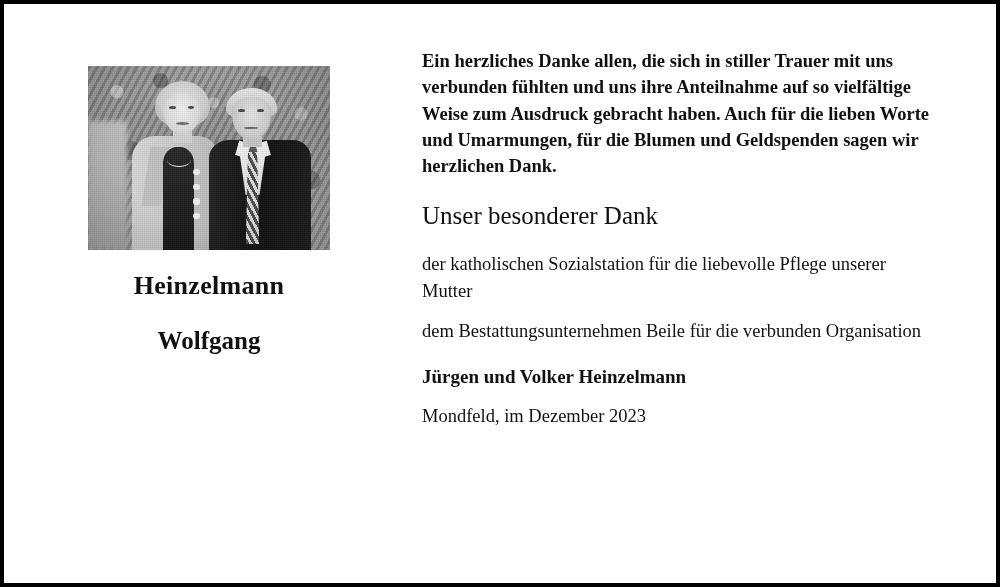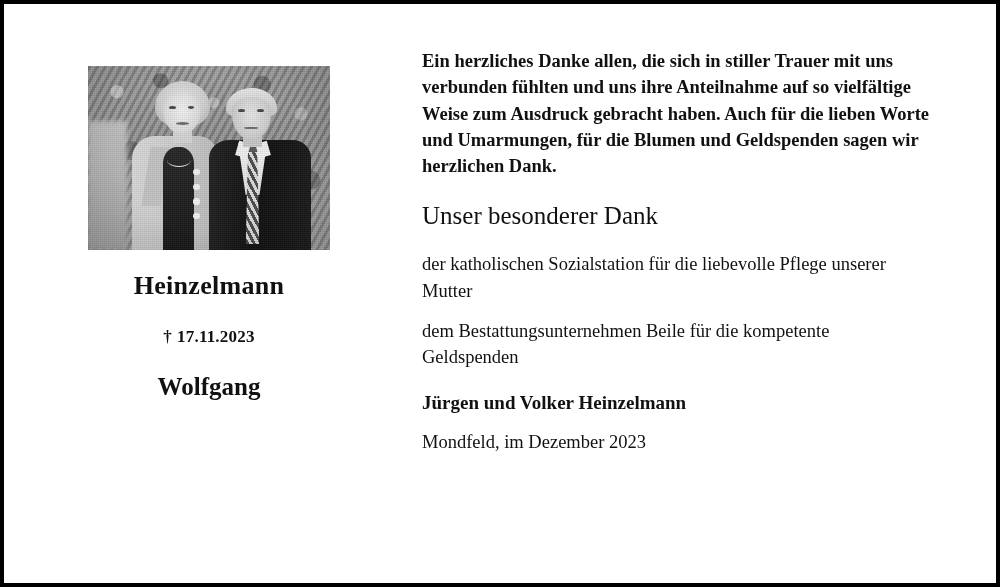--- a/index.html
+++ b/index.html
@@ -366,35 +366,34 @@
 
           <div class="photo-vignette"></div>
           <div class="photo-grain"></div>
         </div>
       </div>
 
       <div class="names">
         <div class="surname">Heinzelmann</div>
 
         <div class="person">
-          <div class="person-date"><span class="dagger">†</span><span>17.11.2023</span></div>
         </div>
 
         <div class="person">
           <div class="person-name">Wolfgang</div>
         </div>
       </div>
     </div>
 
     <div class="right-col">
       <p class="body-text">Ein herzliches Danke allen, die sich in stiller Trauer mit uns verbunden fühlten und uns ihre Anteilnahme auf so vielfältige Weise zum Ausdruck gebracht haben. Auch für die lieben Worte und Umarmungen, für die Blumen und Geldspenden sagen wir herzlichen Dank.</p>
 
       <h2 class="dank-heading">Unser besonderer Dank</h2>
 
       <p class="thanks-item">der katholischen Sozialstation für die liebevolle Pflege unserer Mutter</p>
-      <p class="thanks-item">dem Bestattungsunternehmen Beile für die kompetente Geldspenden</p>
+      <p class="thanks-item">dem Bestattungsunternehmen Beile für die verbunden Organisation</p>
 
       <p class="signature">Jürgen und Volker Heinzelmann</p>
       <p class="place-date">Mondfeld, im Dezember 2023</p>
     </div>
 
   </div>
 </div>
 
 </body></html>

